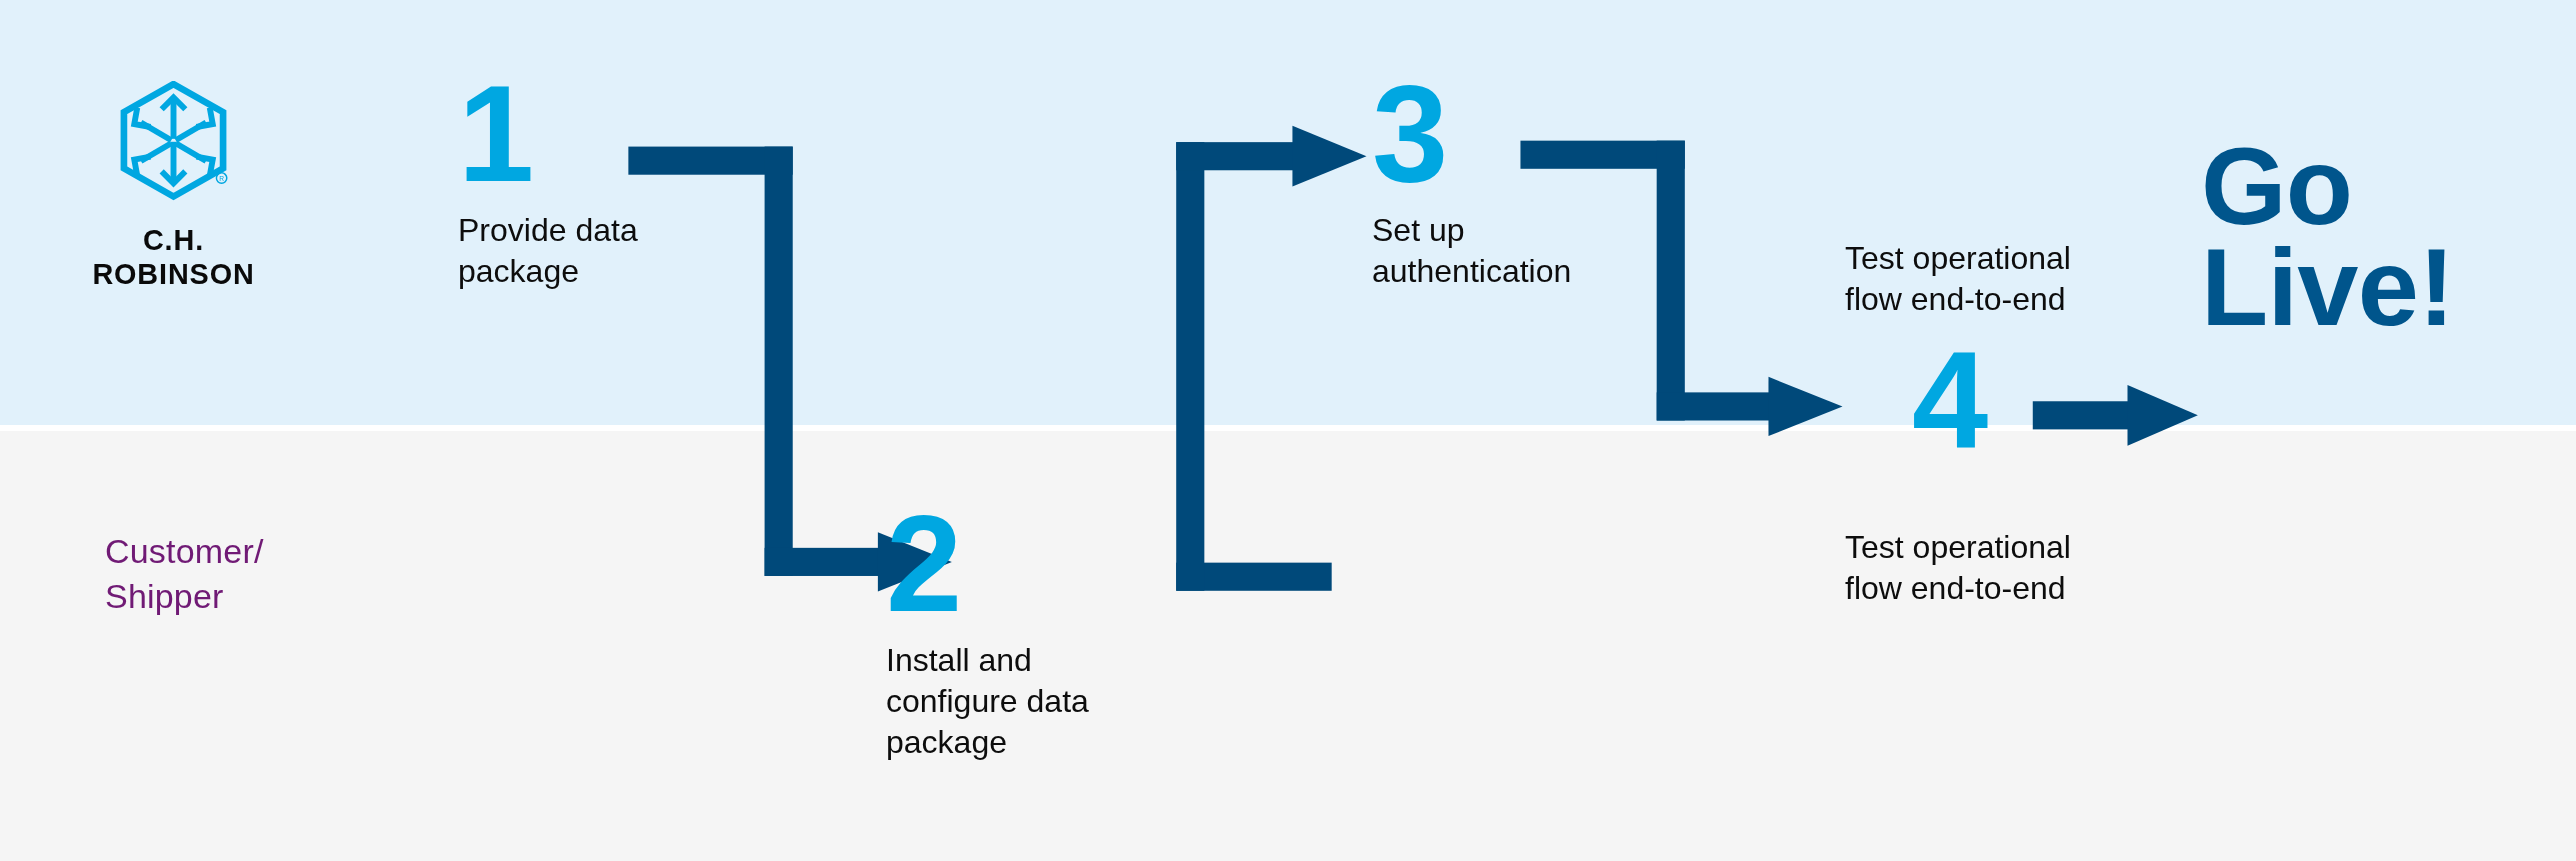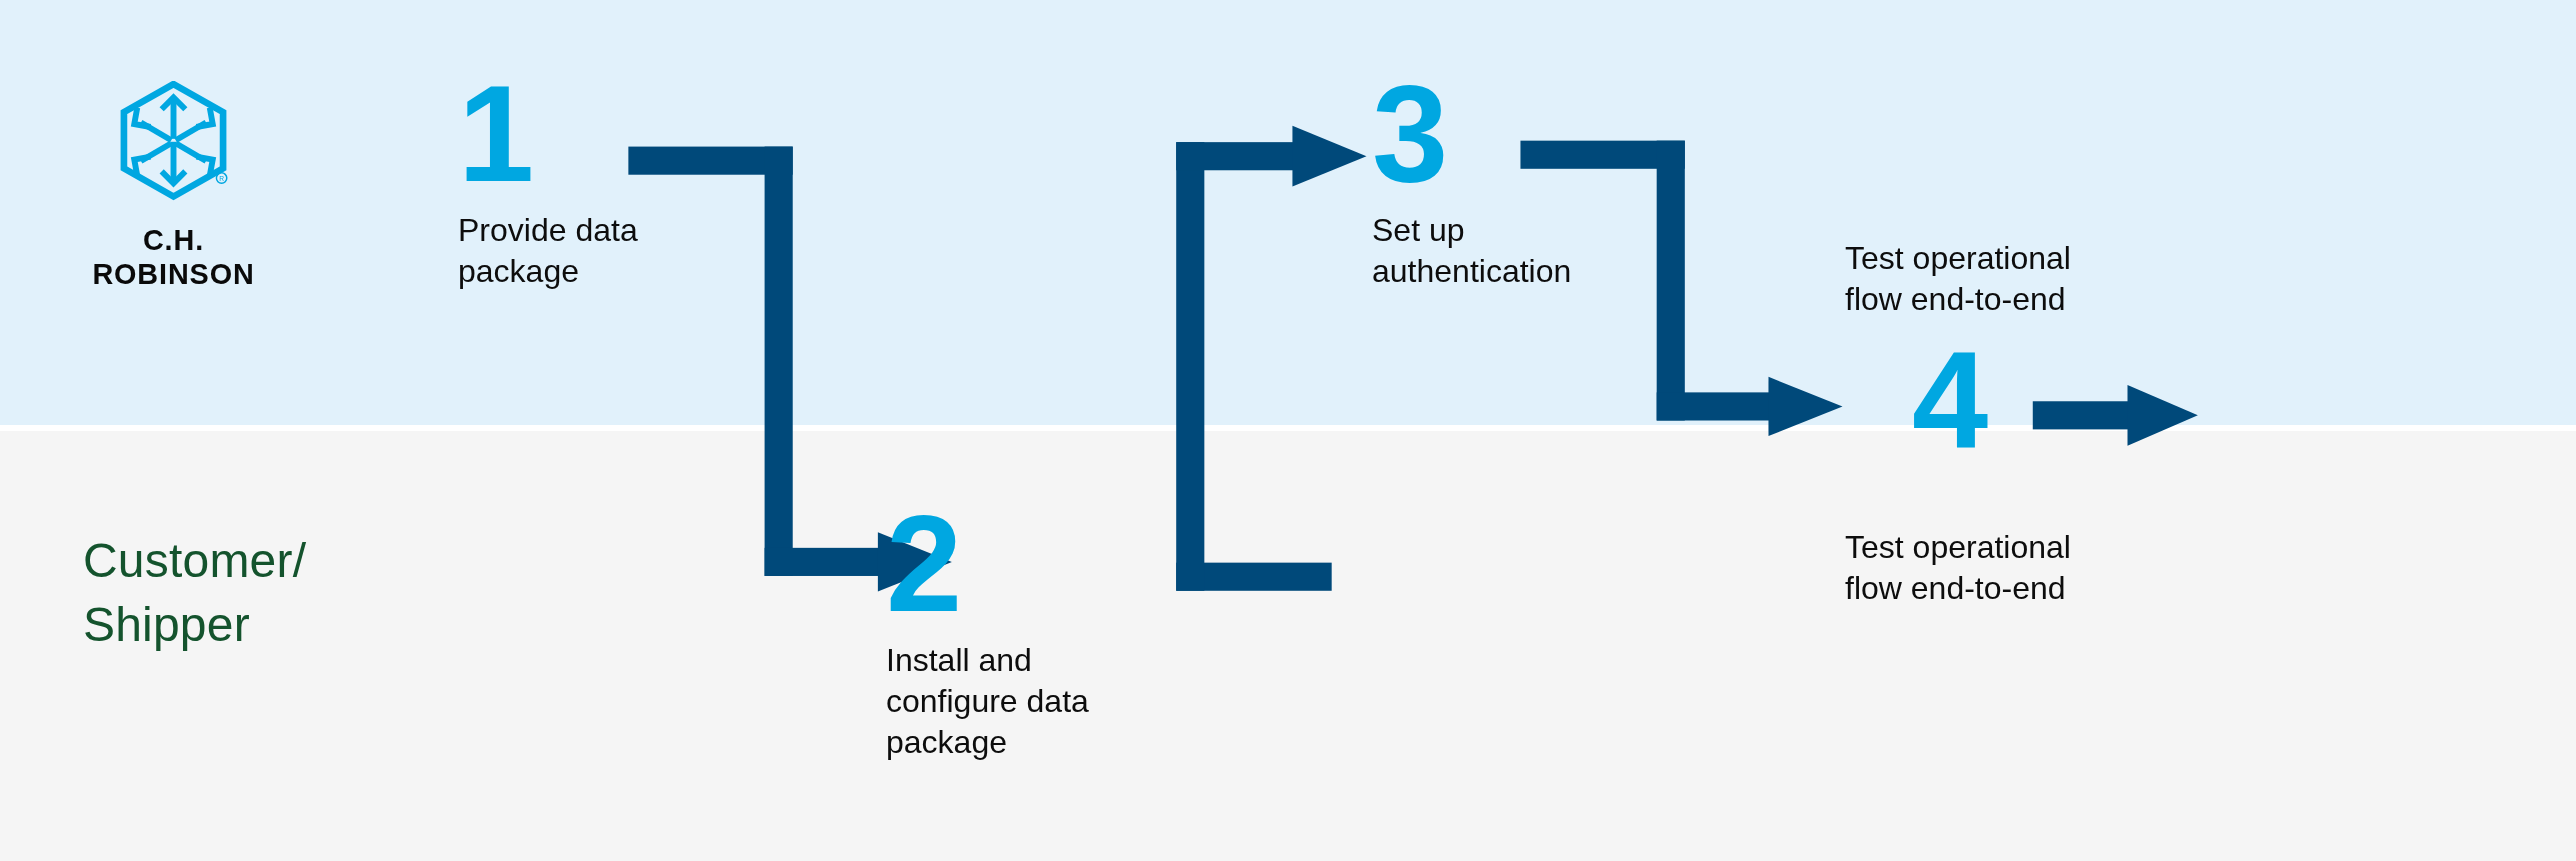--- a/index.html
+++ b/index.html
@@ -17,25 +17,25 @@
   }
   .band-bottom{
     position:absolute; left:0; top:431px; width:2576px; height:430px;
     background:#f5f5f5;
   }
   #flow-svg{
     position:absolute; left:0; top:0; width:2576px; height:861px;
   }
   .lane-label{
     position:absolute;
-    left:83px; top:529px;
+    left:105px; top:529px;
     width:348px;
-    font-size:48px;
+    font-size:34px;
     line-height:1.33;
-    color:#14532d;
+    color:#701a75;
     font-weight:400;
     letter-spacing:0.2px;
     white-space:pre-line;
   }
   .logo-block{
     position:absolute;
     left:77px; top:81px;
     width:193px;
   }
   .logo-mark{display:block;margin:0 auto;}
@@ -187,15 +187,17 @@
 
   <div class="label-only" style="left:1804px; top:238px; width:296px;">Test operational
 flow end-to-end</div>
 
   <div class="step" style="left:1912px; top:347px; width:281px;">
     <div class="step-num">4</div>
   </div>
   <div class="label-only" style="left:1804px; top:527px; width:296px;">Test operational
 flow end-to-end</div>
 
+  <div class="golive">Go
+Live!</div>
 
 </div>
 
 
 </body></html>

